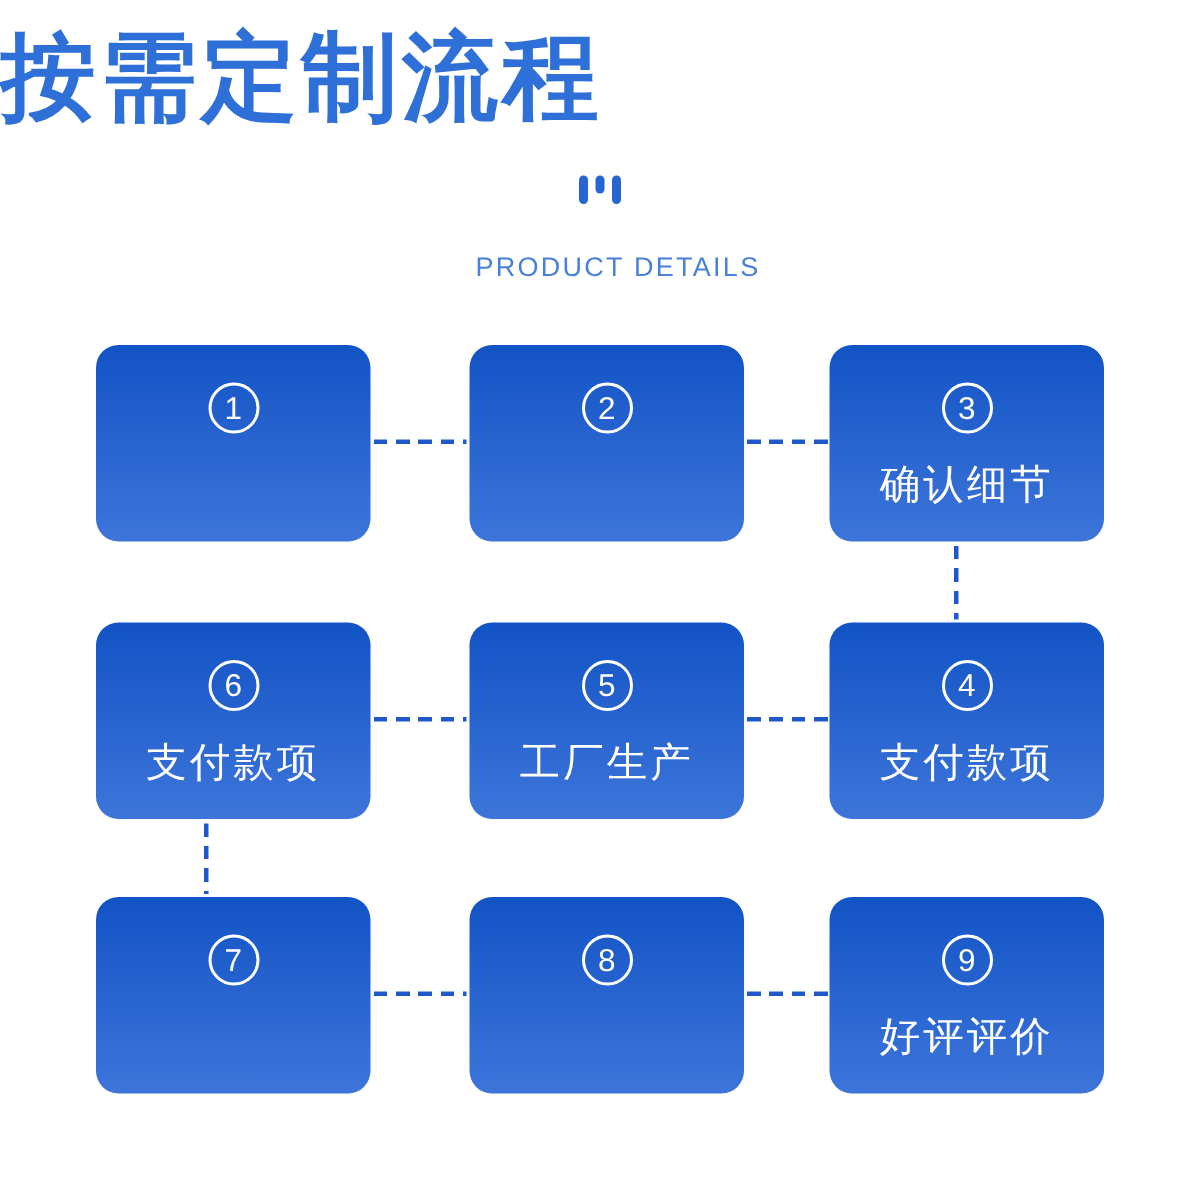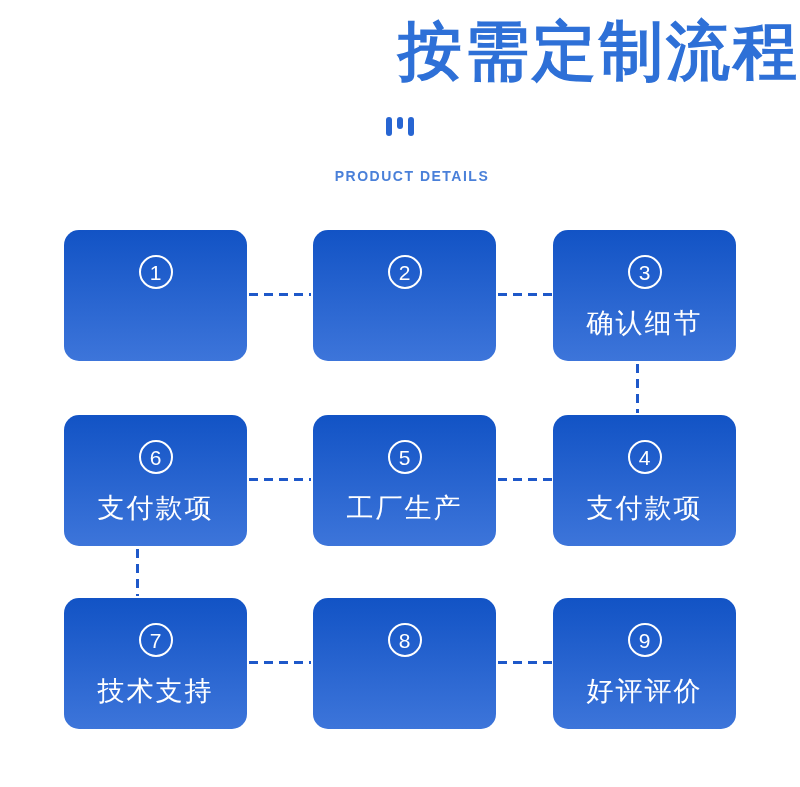--- a/index.html
+++ b/index.html
@@ -15,37 +15,37 @@
   html,body{background:#fff;}
   .canvas{
     position:relative;
     width:800px;height:787px;
     background:var(--bg);
     overflow:hidden;
     font-family:"Liberation Sans","DejaVu Sans",sans-serif;
   }
   .title{
     position:absolute;left:0;top:8px;width:100%;
-    text-align:right;
+    text-align:left;
     font-size:64px;font-weight:900;
     letter-spacing:3px;
     color:var(--title-color);
   }
   .divider-icon{
     position:absolute;left:0;top:117px;width:100%;
     display:flex;justify-content:center;align-items:flex-start;gap:5px;
     height:20px;
   }
   .bar{width:6px;border-radius:3px;background:var(--icon-color);}
   .bar.tall{height:19px;}
   .bar.short{height:12px;}
   .subtitle{
     position:absolute;left:0;top:168px;width:100%;
     text-align:center;
-    font-size:14px;font-weight:700;letter-spacing:1.5px;
+    font-size:18px;font-weight:400;letter-spacing:1.5px;
     color:var(--subtitle-color);
     padding-left:24px;
   }
   .flow{position:absolute;left:0;top:0;width:100%;height:100%;}
   .box{
     position:absolute;
     width:183px;height:131px;
     border-radius:15px;
     background:linear-gradient(180deg,var(--box-top) 0%,var(--box-bottom) 100%);
     display:flex;flex-direction:column;align-items:center;
@@ -118,21 +118,20 @@
       <span class="num">5</span>
       <span class="lbl">工厂生产</span>
     </div>
     <div class="box r1 c2">
       <span class="num">4</span>
       <span class="lbl">支付款项</span>
     </div>
 
     <div class="box r2 c0">
       <span class="num">7</span>
-      <span class="lbl">技术支持</span>
     </div>
     <div class="box r2 c1">
       <span class="num">8</span>
     </div>
     <div class="box r2 c2">
       <span class="num">9</span>
       <span class="lbl">好评评价</span>
     </div>
 
     <div class="h-conn hc-a"></div>

